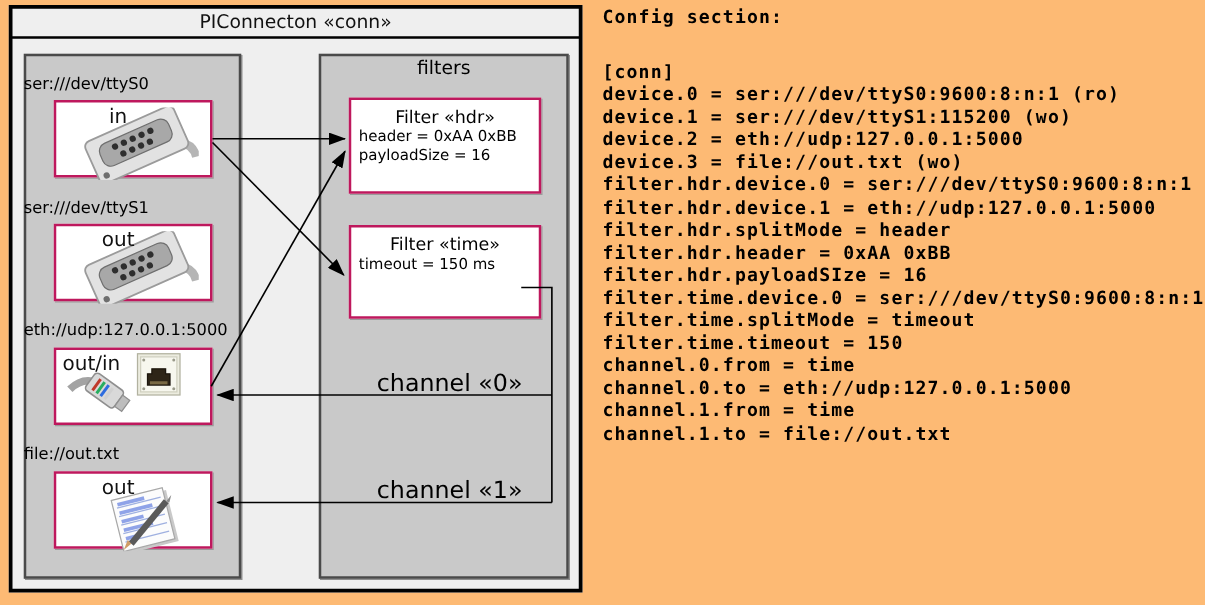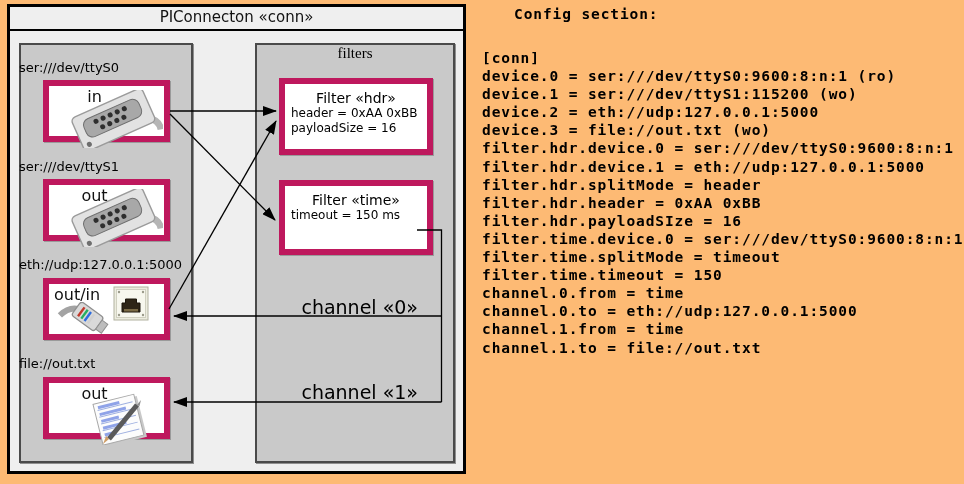--- a/index.html
+++ b/index.html
@@ -12,25 +12,25 @@
              border:3px solid #000;background:#efefef;}
   .outer-title{left:7px;top:8px;width:459px;text-align:center;
                font-size:15px;color:#111;}
   .title-sep{left:9px;top:29px;width:455px;height:0;border-top:2px solid #000;}
 
   
   .panel{box-sizing:border-box;border:2px solid #4a4a4a;background:#c9c9c9;
          box-shadow:1px 1px 0 #8f8f8f;}
   .devices-panel{left:19px;top:43px;width:174px;height:420px;}
   .filters-panel{left:255px;top:43px;width:200px;height:420px;}
-  .filters-title{left:255px;top:45px;width:200px;text-align:center;font-size:15px;font-family:Liberation Serif, serif;}
+  .filters-title{left:255px;top:45px;width:200px;text-align:center;font-size:15px;}
 
   
   .dev-label{left:19px;width:174px;text-align:left;font-size:13px;white-space:nowrap;}
-  .white-box{box-sizing:border-box;background:#fff;border:6px solid #be185d;
+  .white-box{box-sizing:border-box;background:#fff;border:2px solid #be185d;
              box-shadow:1px 1px 0 #9a9a9a;}
   .device{left:43px;width:127px;height:62px;z-index:2;}
   .dir-label{position:absolute;font-size:16px;color:#111;z-index:3;white-space:nowrap;}
   .dir-center{top:1px;left:0;width:100%;text-align:center;transform:translateX(-12px);}
   .dir-left{top:1px;left:5px;text-align:right;}
   .icon{position:absolute;}
 
   
   .filter-box{left:279px;width:154px;z-index:2;}
   .filter-title{margin-top:6px;text-align:center;font-size:14px;}
@@ -38,21 +38,21 @@
 
   .channel-label{left:280px;width:138px;text-align:right;font-size:19px;z-index:3;}
 
   
   .overlay{left:0;top:0;width:964px;height:484px;z-index:5;pointer-events:none;}
 
   
   .config{left:482px;top:5px;width:482px;
           font-family:"DejaVu Sans Mono",monospace;font-weight:bold;
           font-size:14.5px;letter-spacing:0.9px;color:#000;}
-  .config-heading{line-height:18px;margin-bottom:26px;margin-left:32px;}
+  .config-heading{line-height:18px;margin-bottom:26px;}
   .config-line{line-height:18.1px;white-space:pre;}
 </style>
 </head>
 <body>
 
 <div class="stage">
 
   <div class="abs outer-box"></div>
   <div class="abs outer-title">PIConnecton «conn»</div>
   <div class="abs title-sep"></div>

